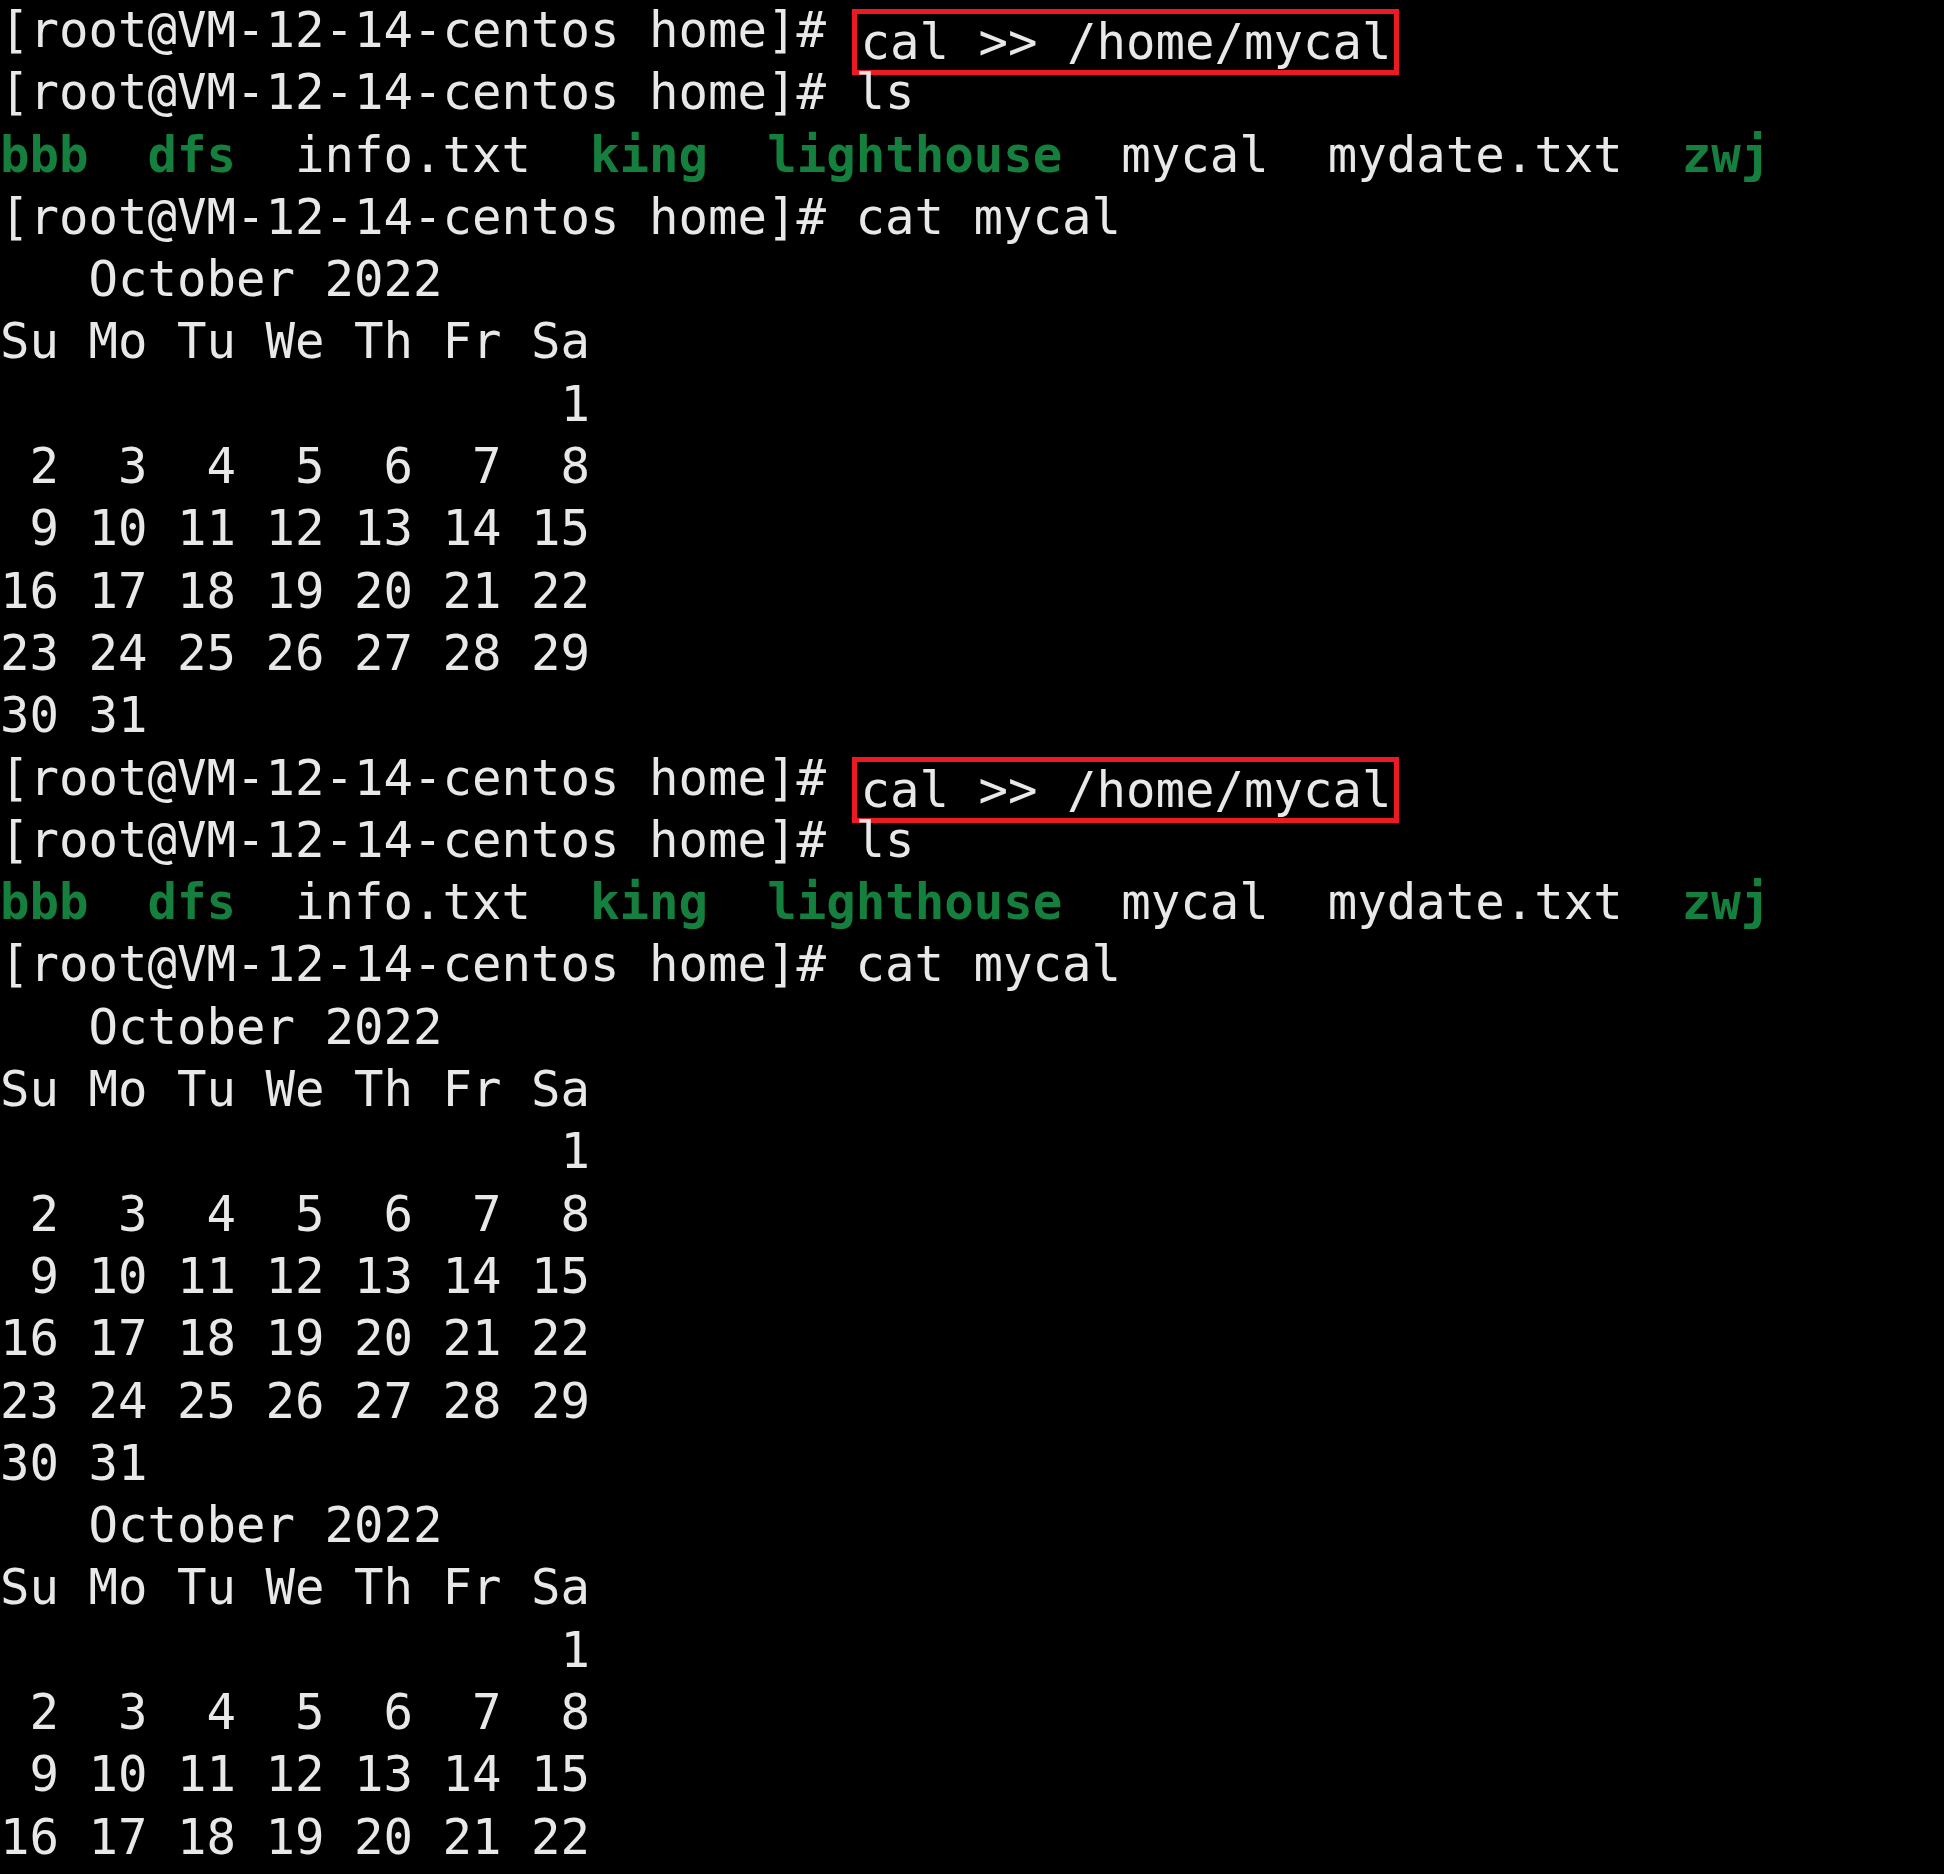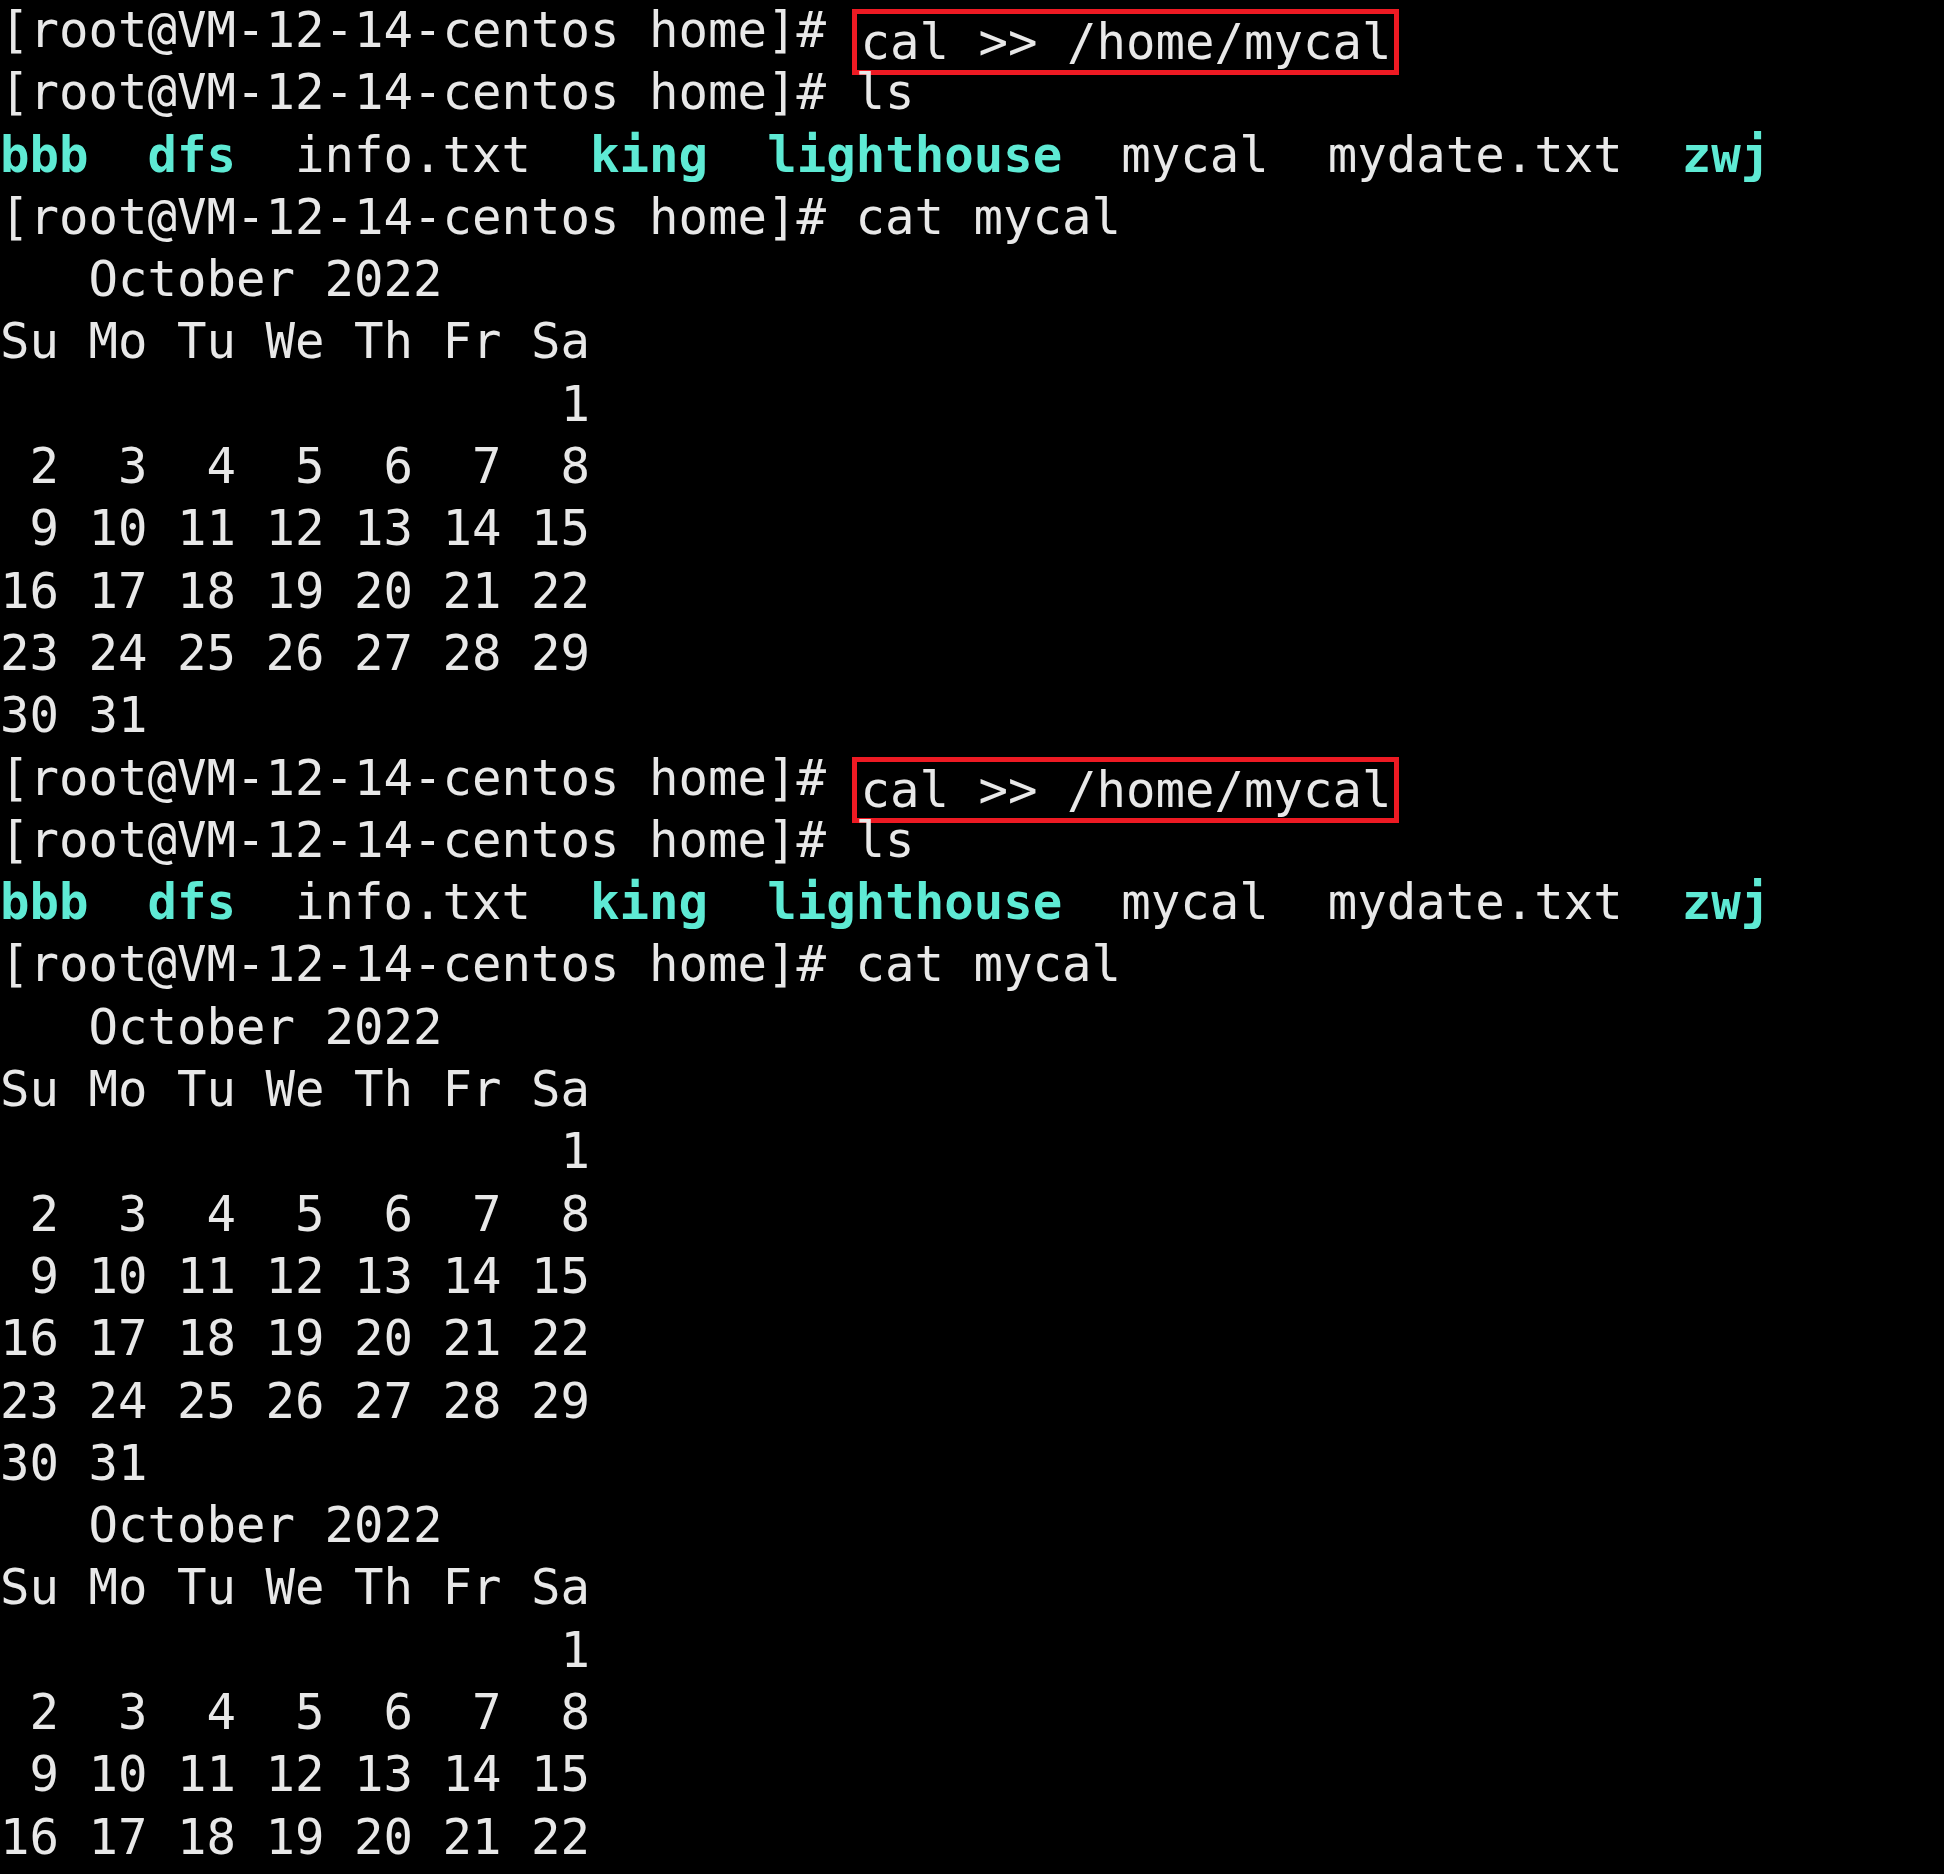--- a/index.html
+++ b/index.html
@@ -27,21 +27,21 @@
     height: 62.3px;
     line-height: 62.3px;
     white-space: pre;
     font-size: 49px;
     letter-spacing: 0px;
     color: #e8e8e8;
     font-family: "DejaVu Sans Mono", "Liberation Mono", monospace;
   }
   .line .seg { white-space: pre; }
   .white { color: #e8e8e8; }
-  .blue  { color: #5eead4; font-weight: bold; }
+  .blue  { color: #15803d; font-weight: bold; }
   .boxed {
     position: relative;
     display: inline-block;
     box-sizing: border-box;
     border: 5px solid #ee1a23;
     padding: 0 2px 0 4px;
     margin: 0 0 0 -4px;
     line-height: 58px;
     height: 66px;
     vertical-align: -12px;

